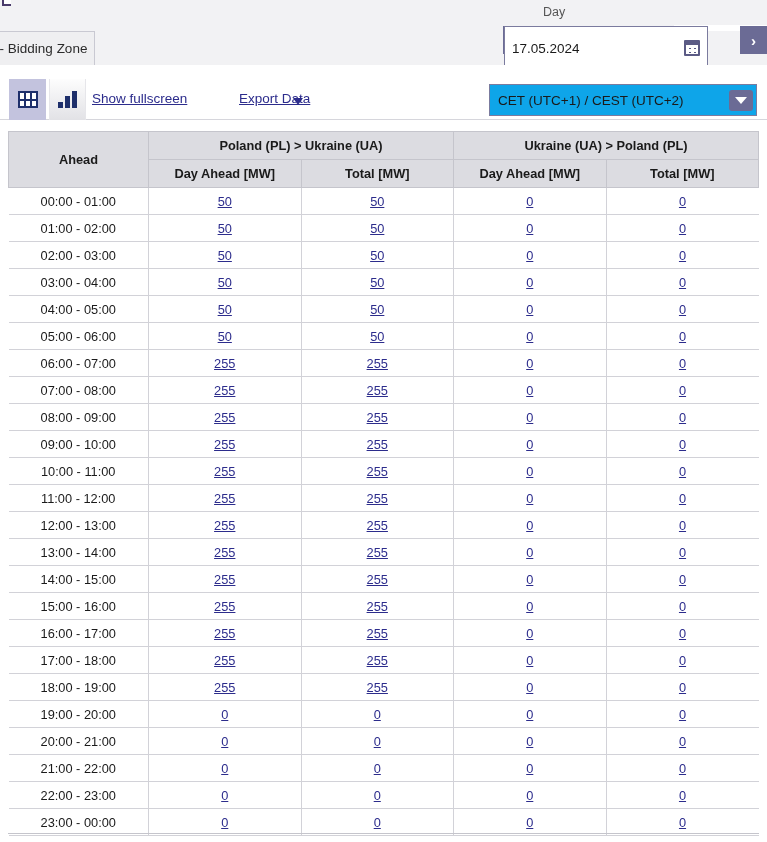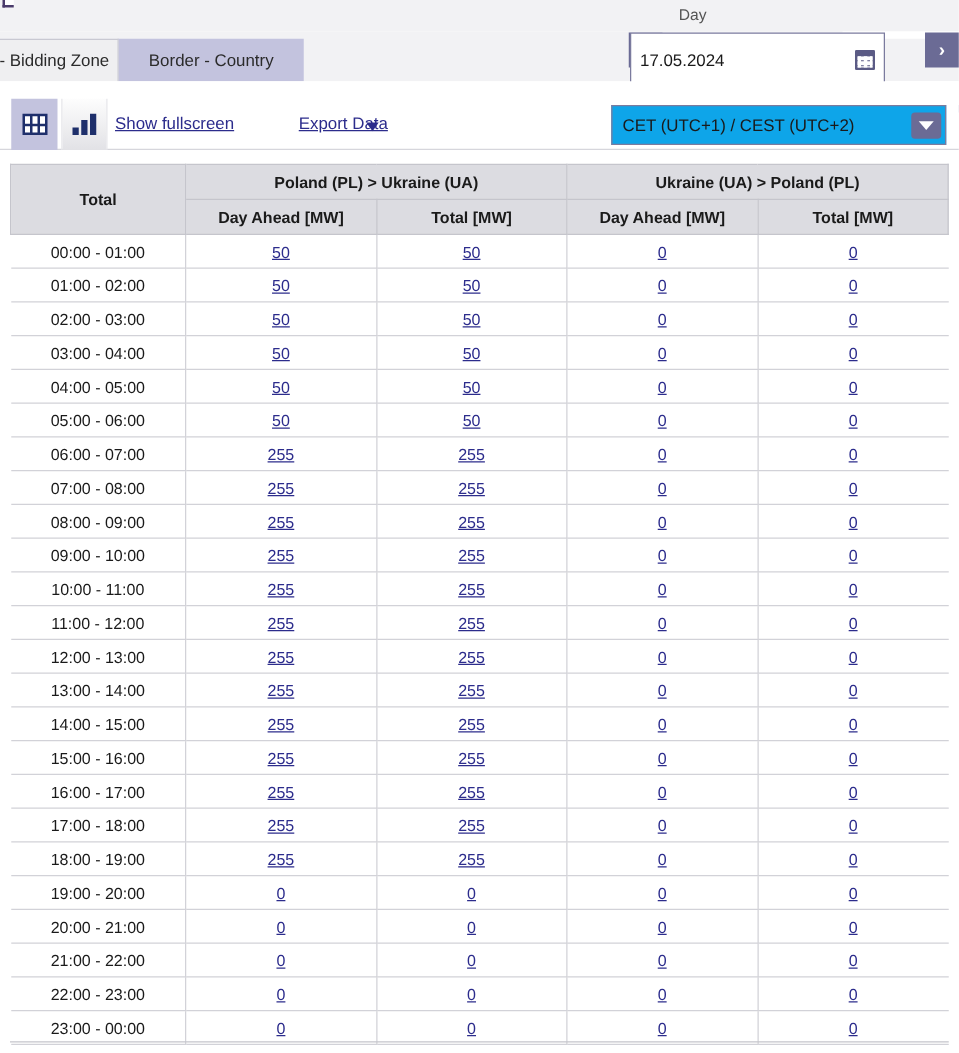--- a/index.html
+++ b/index.html
@@ -254,23 +254,20 @@
 <body>
 
 <div class="top-strip">
   <div class="corner-artifact"></div>
 </div>
 
 <div class="tabs-row">
   <div class="tabs-rest"></div>
   <div class="tab tab-bidding">
     <span>- Bidding Zone</span>
-  </div>
-  <div class="tab tab-border">
-    <span>Border - Country</span>
   </div>
   <div class="tab-underline"></div>
 </div>
 
 <div class="day-label">Day</div>
 <div class="nav-btn nav-prev">‹</div>
 <div class="date-box">
   <span class="date-text">17.05.2024</span>
   <span class="cal-icon"></span>
 </div>
@@ -301,21 +298,21 @@
 
 <div class="tz-select">
   <span class="tz-text">CET (UTC+1) / CEST (UTC+2)</span>
   <span class="tz-arrow"></span>
 </div>
 
 <div class="table-wrap">
   <table class="data">
     <thead>
       <tr>
-        <th class="th-time" rowspan="2">Total</th>
+        <th class="th-time" rowspan="2">Ahead</th>
         <th class="th-group" colspan="2">Poland (PL) &gt; Ukraine (UA)</th>
         <th class="th-group" colspan="2">Ukraine (UA) &gt; Poland (PL)</th>
       </tr>
       <tr>
         <th class="th-sub">Day Ahead [MW]</th>
         <th class="th-sub">Total [MW]</th>
         <th class="th-sub">Day Ahead [MW]</th>
         <th class="th-sub">Total [MW]</th>
       </tr>
     </thead>

